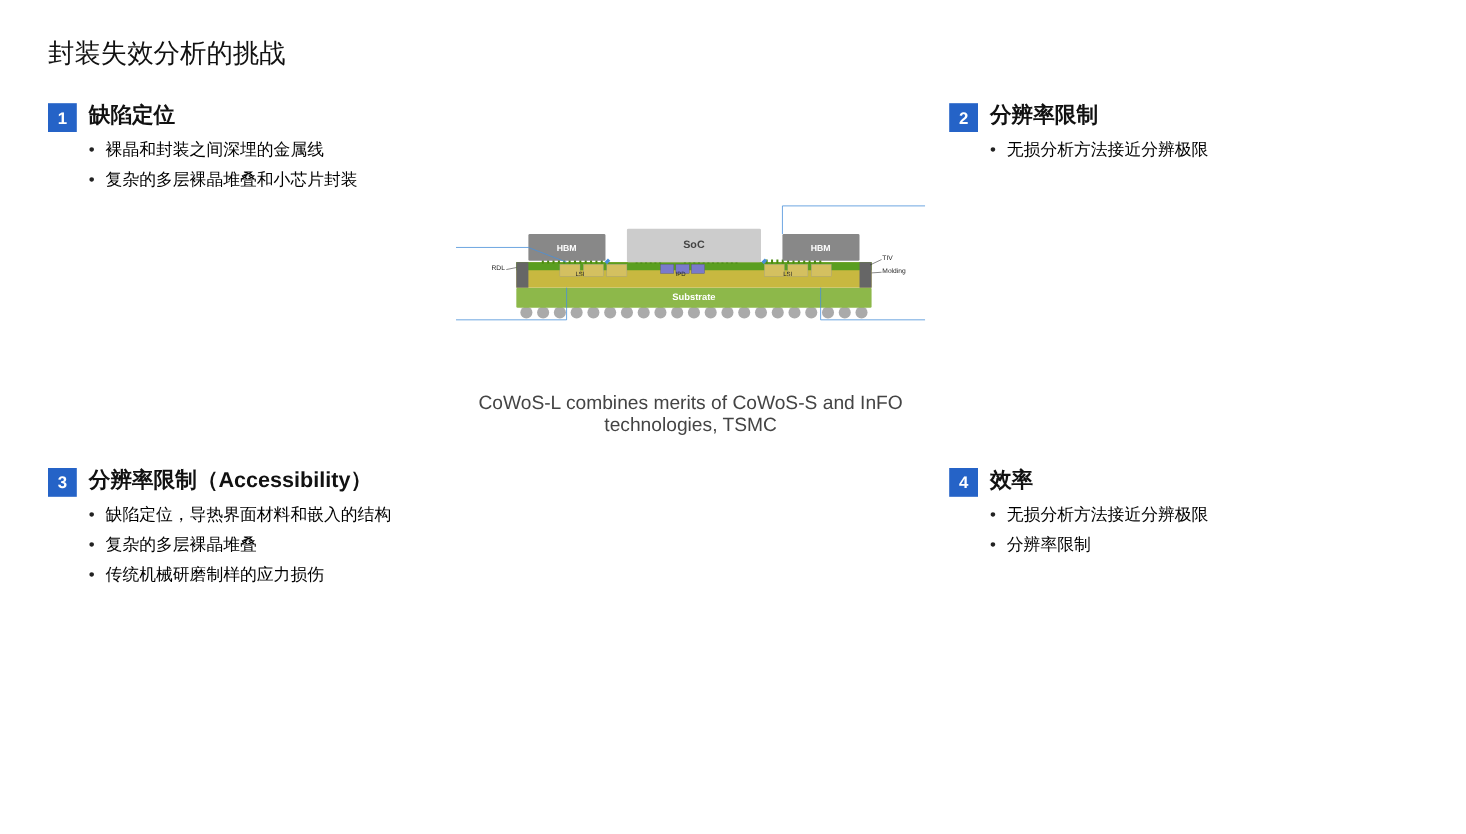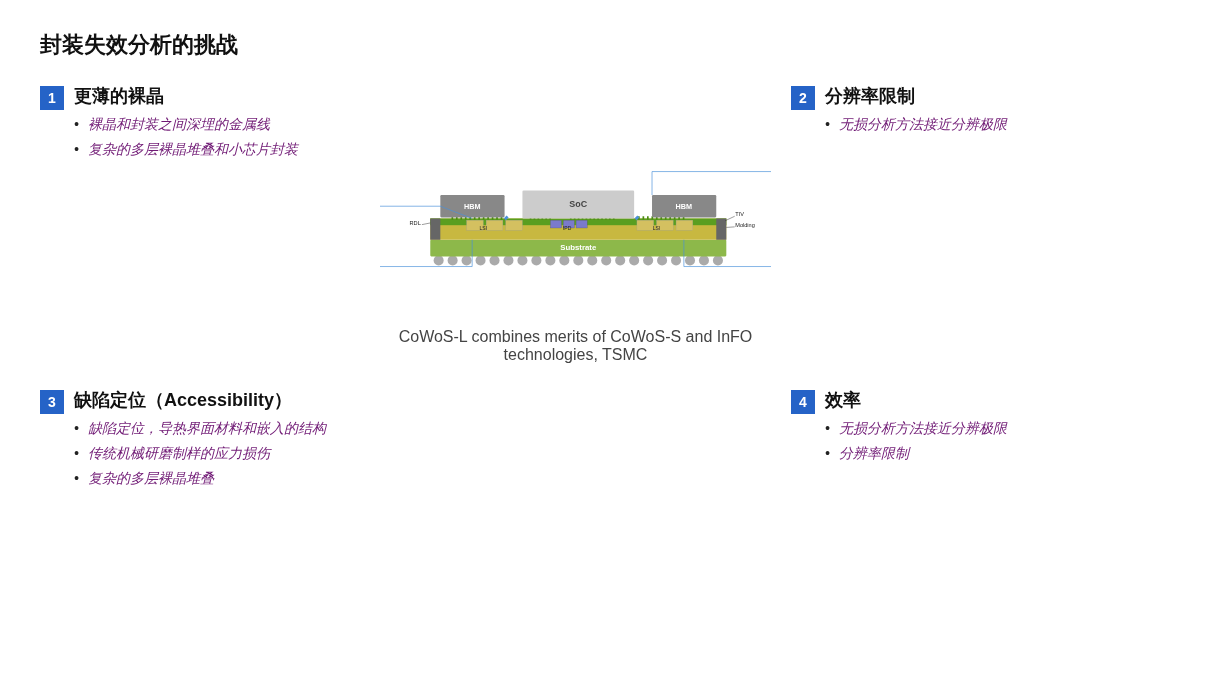--- a/index.html
+++ b/index.html
@@ -7,21 +7,21 @@
       font-family: "Microsoft YaHei", "PingFang SC", "Heiti SC", sans-serif;
       background: #fff;
       color: #222;
       width: 1222px;
       min-height: 695px;
       padding: 30px 40px 30px 40px;
       font-size: 14px;
     }
     h1 {
       font-size: 22px;
-      font-weight: 700;
+      font-weight: 400;
       margin-bottom: 24px;
       color: #111;
     }
     .main-layout {
       display: flex;
       flex-direction: column;
       gap: 0;
     }
     .left-panel {
       width: 340px;
@@ -60,22 +60,21 @@
     .bullet-list {
       list-style: none;
       padding: 0;
     }
     .bullet-list li {
       position: relative;
       padding-left: 14px;
       margin-bottom: 4px;
       font-size: 14px;
       line-height: 1.5;
-      color: #701a75;
-      font-style: italic;
+      color: #000000;
     }
     .bullet-list li::before {
       content: "•";
       position: absolute;
       left: 0;
       color: #222;
     }
 
     
     .diagram-area {
@@ -119,21 +118,21 @@
 <h1>封装失效分析的挑战</h1>
 
 <div class="main-layout">
 
   <div style="display:flex; flex-direction:row; gap:0; align-items:flex-start;">
 
     <div class="left-panel">
       <div class="numbered-section">
         <div class="number-badge">1</div>
         <div>
-          <div class="section-title">更薄的裸晶</div>
+          <div class="section-title">缺陷定位</div>
           <ul class="bullet-list">
             <li>裸晶和封装之间深埋的金属线</li>
             <li>复杂的多层裸晶堆叠和小芯片封装</li>
           </ul>
         </div>
       </div>
     </div>
 
     <div style="flex:1; min-width:0;">
       <div class="diagram-area">
@@ -287,25 +286,25 @@
     </div>
 
   </div>
 
   <div class="bottom-section">
 
     <div class="bottom-left">
       <div class="numbered-section">
         <div class="number-badge">3</div>
         <div>
-          <div class="section-title">缺陷定位（Accessibility）</div>
+          <div class="section-title">分辨率限制（Accessibility）</div>
           <ul class="bullet-list">
             <li>缺陷定位，导热界面材料和嵌入的结构</li>
+            <li>复杂的多层裸晶堆叠</li>
             <li>传统机械研磨制样的应力损伤</li>
-            <li>复杂的多层裸晶堆叠</li>
           </ul>
         </div>
       </div>
     </div>
 
     <div style="flex:1;"></div>
 
     <div class="bottom-right">
       <div class="numbered-section">
         <div class="number-badge">4</div>

